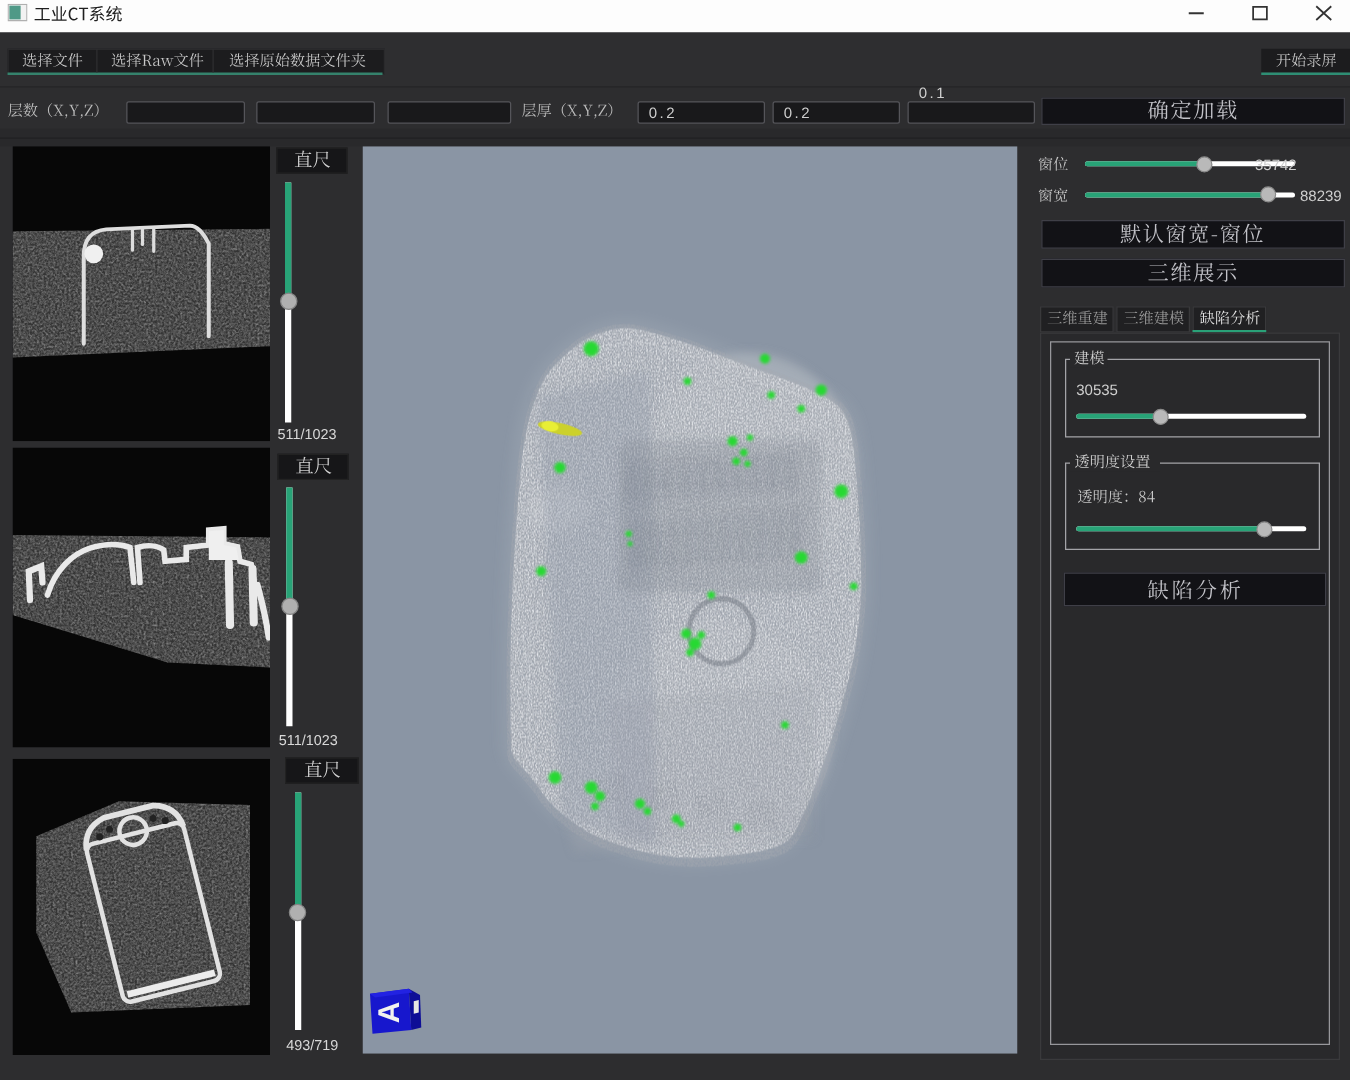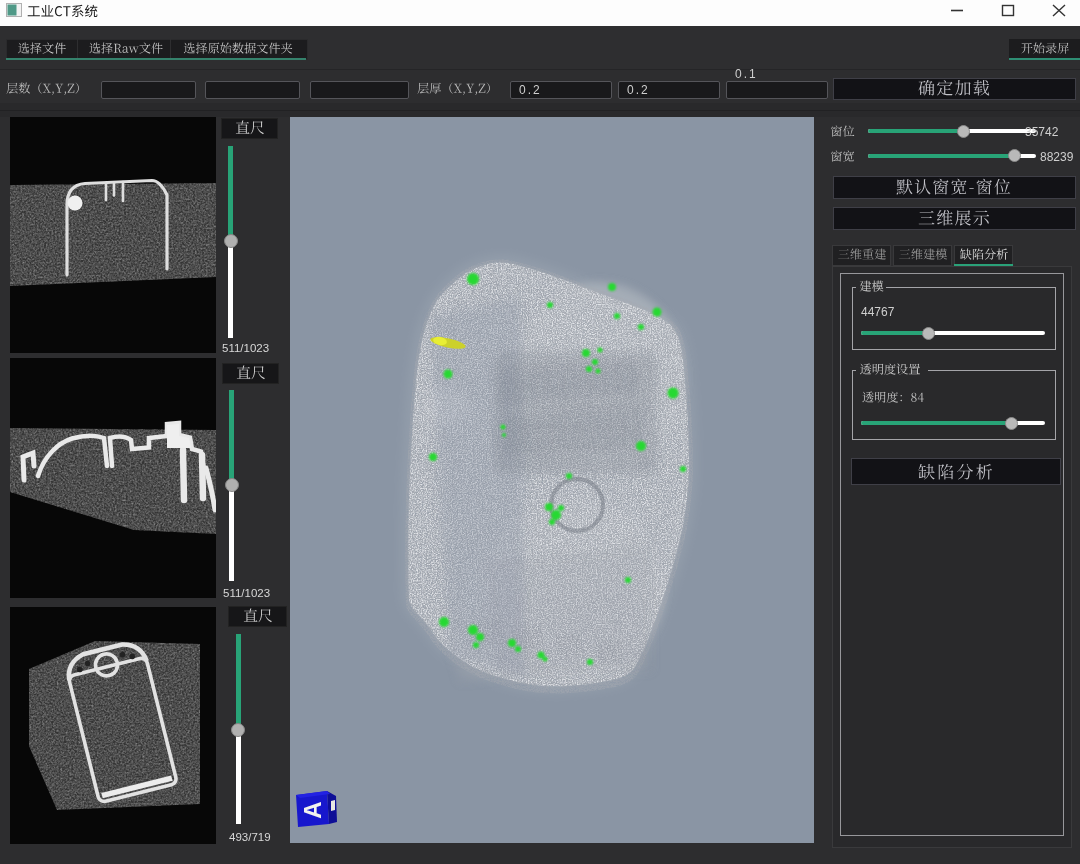--- a/index.html
+++ b/index.html
@@ -80,21 +80,21 @@
       </svg>
     </div>
 <div style="position:absolute;left:830.0px;top:125.0px;width:25px;height:15px">
       <svg width="25" height="14" viewBox="0 0 25.0 14.4" style="position:absolute;overflow:visible" class="TPOS">
         <path d="M4.9 3.4C5.3 3.4 5.4 3.4 5.5 3.3L4.6 2.6C4.0 3.1 2.1 4.3 1.0 4.8L1.1 5.0C2.4 4.6 4.0 3.9 4.9 3.4ZM7.4 2.8 7.3 3.0C8.5 3.4 10.1 4.3 10.8 5.0C11.8 5.2 11.6 3.3 7.4 2.8ZM5.4 0.4 5.3 0.5C5.7 0.8 6.1 1.4 6.2 1.8C7.1 2.4 7.8 0.7 5.4 0.4ZM6.2 5.9 5.2 5.6C4.8 6.6 4.0 7.9 3.2 8.6L3.4 8.8C4.0 8.3 4.6 7.7 5.1 7.1H7.6C7.4 7.6 7.1 8.1 6.7 8.5C6.2 8.3 5.6 8.1 4.9 7.9L4.8 8.1C5.3 8.3 5.8 8.6 6.2 8.9C5.5 9.5 4.7 10.1 3.6 10.5L3.8 10.7C4.9 10.3 5.9 9.8 6.7 9.2C7.1 9.6 7.5 10.0 7.7 10.2C8.3 10.6 8.6 9.7 7.2 8.8C7.7 8.3 8.2 7.8 8.5 7.2C8.8 7.2 8.9 7.1 9.0 7.0L8.2 6.3L7.7 6.7H5.4C5.5 6.5 5.7 6.3 5.8 6.1C6.1 6.1 6.2 6.0 6.2 5.9ZM2.8 10.8V5.5H9.7V10.8ZM2.0 4.8V12.0H2.2C2.6 12.0 2.8 11.8 2.8 11.8V11.2H9.7V11.9H9.9C10.2 11.9 10.5 11.7 10.5 11.6V5.6C10.8 5.6 10.9 5.5 11.0 5.4L10.1 4.7L9.7 5.2H5.6C5.9 4.8 6.3 4.4 6.5 4.0C6.8 4.0 7.0 3.9 7.0 3.8L5.7 3.4C5.6 3.9 5.3 4.7 5.2 5.2H3.0ZM2.0 1.3 1.8 1.3C1.9 2.1 1.5 2.8 1.0 3.0C0.8 3.2 0.6 3.4 0.7 3.6C0.9 3.9 1.3 3.9 1.6 3.7C1.9 3.5 2.2 3.1 2.2 2.4H10.6C10.5 2.7 10.4 3.2 10.3 3.4L10.4 3.5C10.8 3.3 11.3 2.8 11.6 2.5C11.8 2.5 12.0 2.5 12.0 2.4L11.1 1.5L10.6 2.0H2.2C2.1 1.8 2.1 1.6 2.0 1.3Z M19.0 0.5 18.9 0.6C19.4 1.2 20.0 2.2 20.1 3.0C20.9 3.7 21.7 1.7 19.0 0.5ZM17.5 4.6 17.3 4.7C18.2 6.2 18.5 8.6 18.6 9.8C19.3 10.8 20.3 8.1 17.5 4.6ZM23.2 2.6 22.6 3.4H16.3L16.4 3.7H23.9C24.1 3.7 24.2 3.7 24.3 3.5C23.9 3.1 23.2 2.6 23.2 2.6ZM15.8 4.0 15.3 3.8C15.8 3.0 16.2 2.1 16.6 1.2C16.8 1.2 17.0 1.1 17.0 0.9L15.7 0.5C15.1 2.9 13.9 5.4 12.8 6.9L13.0 7.0C13.6 6.4 14.1 5.8 14.7 5.0V12.0H14.8C15.1 12.0 15.5 11.8 15.5 11.7V4.2C15.7 4.2 15.8 4.1 15.8 4.0ZM23.5 10.1 22.8 10.9H20.7C21.6 9.0 22.5 6.7 22.9 5.0C23.2 5.0 23.4 4.9 23.4 4.7L22.0 4.4C21.7 6.3 21.1 8.9 20.5 10.9H15.9L16.1 11.2H24.2C24.4 11.2 24.6 11.2 24.6 11.0C24.1 10.6 23.5 10.1 23.5 10.1Z" fill="#c9c9c9"></path>
       </svg>
     </div>
 <div class="abs" style="left:868px;top:129px;width:168px;height:4px;background:#ffffff;border-radius:2px"></div>
 <div class="abs" style="left:868px;top:129px;width:95px;height:4px;background:#28a377;border-radius:2px"></div>
 <div class="abs" style="left:956.5px;top:124.5px;width:13px;height:13px;border-radius:7px;background:#b9b9b9;border:1px solid #8a8a8a;box-sizing:border-box"></div>
-<div class="num" style="left:1025px;top:125px;font-size:12px">35742</div>
+<div class="num" style="left:1004px;top:125px;font-size:12px">35742</div>
 <div style="position:absolute;left:830.0px;top:149.5px;width:25px;height:15px">
       <svg width="25" height="14" viewBox="0 0 25.0 14.4" style="position:absolute;overflow:visible" class="TPOS">
         <path d="M4.9 3.4C5.3 3.4 5.4 3.4 5.5 3.3L4.6 2.6C4.0 3.1 2.1 4.3 1.0 4.8L1.1 5.0C2.4 4.6 4.0 3.9 4.9 3.4ZM7.4 2.8 7.3 3.0C8.5 3.4 10.1 4.3 10.8 5.0C11.8 5.2 11.6 3.3 7.4 2.8ZM5.4 0.4 5.3 0.5C5.7 0.8 6.1 1.4 6.2 1.8C7.1 2.4 7.8 0.7 5.4 0.4ZM6.2 5.9 5.2 5.6C4.8 6.6 4.0 7.9 3.2 8.6L3.4 8.8C4.0 8.3 4.6 7.7 5.1 7.1H7.6C7.4 7.6 7.1 8.1 6.7 8.5C6.2 8.3 5.6 8.1 4.9 7.9L4.8 8.1C5.3 8.3 5.8 8.6 6.2 8.9C5.5 9.5 4.7 10.1 3.6 10.5L3.8 10.7C4.9 10.3 5.9 9.8 6.7 9.2C7.1 9.6 7.5 10.0 7.7 10.2C8.3 10.6 8.6 9.7 7.2 8.8C7.7 8.3 8.2 7.8 8.5 7.2C8.8 7.2 8.9 7.1 9.0 7.0L8.2 6.3L7.7 6.7H5.4C5.5 6.5 5.7 6.3 5.8 6.1C6.1 6.1 6.2 6.0 6.2 5.9ZM2.8 10.8V5.5H9.7V10.8ZM2.0 4.8V12.0H2.2C2.6 12.0 2.8 11.8 2.8 11.8V11.2H9.7V11.9H9.9C10.2 11.9 10.5 11.7 10.5 11.6V5.6C10.8 5.6 10.9 5.5 11.0 5.4L10.1 4.7L9.7 5.2H5.6C5.9 4.8 6.3 4.4 6.5 4.0C6.8 4.0 7.0 3.9 7.0 3.8L5.7 3.4C5.6 3.9 5.3 4.7 5.2 5.2H3.0ZM2.0 1.3 1.8 1.3C1.9 2.1 1.5 2.8 1.0 3.0C0.8 3.2 0.6 3.4 0.7 3.6C0.9 3.9 1.3 3.9 1.6 3.7C1.9 3.5 2.2 3.1 2.2 2.4H10.6C10.5 2.7 10.4 3.2 10.3 3.4L10.4 3.5C10.8 3.3 11.3 2.8 11.6 2.5C11.8 2.5 12.0 2.5 12.0 2.4L11.1 1.5L10.6 2.0H2.2C2.1 1.8 2.1 1.6 2.0 1.3Z M20.0 8.3 18.9 8.1V10.9C18.9 11.5 19.1 11.6 20.1 11.6H21.6C23.7 11.6 24.1 11.5 24.1 11.1C24.1 11.0 24.1 10.9 23.8 10.8L23.7 9.5H23.6C23.5 10.1 23.3 10.6 23.2 10.8C23.2 10.9 23.1 10.9 23.0 10.9C22.8 10.9 22.3 10.9 21.6 10.9H20.2C19.7 10.9 19.6 10.9 19.6 10.7V8.6C19.9 8.5 20.0 8.4 20.0 8.3ZM19.4 6.8 18.1 6.7C18.1 8.6 17.9 10.4 13.2 11.8L13.3 12.0C18.6 10.8 18.8 8.9 18.9 7.1C19.2 7.1 19.3 7.0 19.4 6.8ZM15.1 5.5V9.7H15.3C15.7 9.7 15.9 9.5 15.9 9.4V6.2H21.4V9.6H21.5C21.9 9.6 22.2 9.4 22.2 9.3V6.3C22.4 6.3 22.6 6.2 22.6 6.1L21.7 5.4L21.3 5.9H16.1ZM17.7 0.5 17.6 0.6C18.0 0.9 18.4 1.5 18.5 2.0C19.3 2.6 20.1 0.8 17.7 0.5ZM22.7 3.5 22.1 4.2H20.8V3.3C21.2 3.2 21.3 3.1 21.3 2.9L20.1 2.8V4.2H17.3V3.2C17.6 3.2 17.7 3.1 17.7 2.9L16.5 2.8V4.2H13.7L13.8 4.6H16.5V5.6H16.7C16.9 5.6 17.3 5.4 17.3 5.3V4.6H20.1V5.6H20.2C20.5 5.6 20.8 5.5 20.8 5.4V4.6H23.4C23.6 4.6 23.8 4.5 23.8 4.4C23.4 4.0 22.7 3.5 22.7 3.5ZM14.4 1.4H14.2C14.2 2.1 13.9 2.8 13.5 3.0C13.2 3.2 13.1 3.4 13.2 3.7C13.3 4.0 13.8 4.0 14.1 3.8C14.3 3.5 14.6 3.1 14.6 2.5H23.0C23.0 2.9 22.9 3.2 22.8 3.5L23.0 3.6C23.3 3.4 23.7 3.0 24.0 2.7C24.2 2.7 24.3 2.6 24.4 2.6L23.5 1.6L23.0 2.2H14.6C14.6 1.9 14.5 1.7 14.4 1.4Z" fill="#c9c9c9"></path>
       </svg>
     </div>
 <div class="abs" style="left:868px;top:153.5px;width:168px;height:4px;background:#ffffff;border-radius:2px"></div>
 <div class="abs" style="left:868px;top:153.5px;width:146px;height:4px;background:#28a377;border-radius:2px"></div>
 <div class="abs" style="left:1007.5px;top:149.0px;width:13px;height:13px;border-radius:7px;background:#b9b9b9;border:1px solid #8a8a8a;box-sizing:border-box"></div>
 <div class="num" style="left:1040px;top:150px;font-size:12px">88239</div>
 <div class="btn" style="left:833px;top:176px;width:243px;height:23px"></div>
@@ -130,21 +130,21 @@
 <div class="abs" style="left:954px;top:264px;width:59px;height:2px;background:#2aa178"></div>
 <div class="abs" style="left:832px;top:266px;width:240px;height:582px;background:#29292b;border:1px solid #3a3a3c;box-sizing:border-box"></div>
 <div class="abs" style="left:840px;top:273px;width:224px;height:563px;border:1px solid #97979b;box-sizing:border-box"></div>
 <div class="abs" style="left:852px;top:287px;width:204px;height:63px;border:1px solid #a4a4a8;box-sizing:border-box"></div>
 <div class="abs" style="left:856px;top:281px;width:30px;height:13px;background:#29292b"></div>
 <div style="position:absolute;left:859.0px;top:280.0px;width:25px;height:15px">
       <svg width="25" height="14" viewBox="0 0 25.0 14.4" style="position:absolute;overflow:visible" class="TPOS">
         <path d="M1.1 6.6 0.9 6.7C1.3 7.9 1.7 8.8 2.3 9.6C1.8 10.4 1.2 11.2 0.4 11.8L0.5 11.9C1.5 11.4 2.2 10.8 2.7 10.0C4.0 11.3 6.0 11.7 8.8 11.7C9.5 11.7 10.8 11.7 11.4 11.7C11.5 11.3 11.6 11.1 12.0 11.0V10.8C11.2 10.8 9.6 10.8 8.9 10.8C6.2 10.8 4.3 10.6 3.0 9.6C3.7 8.4 4.0 7.1 4.2 5.7C4.4 5.7 4.5 5.7 4.6 5.6L3.8 4.8L3.3 5.3H2.1C2.6 4.4 3.2 3.0 3.6 2.2C3.9 2.2 4.1 2.2 4.3 2.1L3.3 1.2L2.8 1.7H0.5L0.6 2.0H2.8C2.4 2.9 1.8 4.3 1.3 5.1C1.2 5.2 1.0 5.3 0.9 5.3L1.6 5.9L2.0 5.6H3.4C3.2 6.9 3.0 8.1 2.5 9.1C1.9 8.5 1.5 7.7 1.1 6.6ZM9.7 3.5H7.9V2.2H9.7ZM9.7 3.9V5.2H7.9V3.9ZM11.2 2.8 10.7 3.5H10.5V2.4C10.7 2.3 10.9 2.2 11.0 2.1L10.0 1.4L9.6 1.8H7.9V1.0C8.2 1.0 8.3 0.8 8.3 0.7L7.1 0.5V1.8H4.7L4.9 2.2H7.1V3.5H3.7L3.8 3.9H7.1V5.2H4.7L4.9 5.5H7.1V6.8H4.6L4.7 7.2H7.1V8.5H3.9L4.0 8.9H7.1V10.5H7.2C7.6 10.5 7.9 10.3 7.9 10.2V8.9H11.5C11.7 8.9 11.8 8.8 11.8 8.7C11.4 8.3 10.8 7.8 10.8 7.8L10.2 8.5H7.9V7.2H10.8C11.0 7.2 11.1 7.1 11.1 7.0C10.8 6.6 10.1 6.1 10.1 6.1L9.6 6.8H7.9V5.5H9.7V5.9H9.8C10.1 5.9 10.5 5.8 10.5 5.7V3.9H11.8C12.0 3.9 12.1 3.8 12.2 3.7C11.8 3.3 11.2 2.8 11.2 2.8Z M14.9 0.5V3.4H13.0L13.1 3.8H14.7C14.4 5.7 13.8 7.6 12.8 9.0L13.0 9.2C13.8 8.3 14.4 7.3 14.9 6.2V12.0H15.1C15.3 12.0 15.7 11.8 15.7 11.7V5.4C16.1 5.9 16.5 6.6 16.6 7.2C17.4 7.7 18.0 6.3 15.7 5.1V3.8H17.3C17.5 3.8 17.6 3.7 17.6 3.6C17.2 3.2 16.6 2.7 16.6 2.7L16.1 3.4H15.7V1.0C16.0 1.0 16.1 0.9 16.1 0.7ZM17.8 3.7V7.8H17.9C18.2 7.8 18.6 7.7 18.6 7.6V7.1H20.1C20.0 7.6 20.0 8.1 19.9 8.6H16.6L16.7 8.9H19.8C19.4 10.0 18.5 11.0 16.1 11.8L16.2 12.0C19.3 11.3 20.3 10.3 20.7 8.9H20.8C21.1 10.0 21.9 11.3 24.0 11.9C24.1 11.4 24.3 11.3 24.8 11.2L24.8 11.1C22.5 10.6 21.5 9.8 21.1 8.9H24.2C24.3 8.9 24.5 8.9 24.5 8.7C24.1 8.3 23.5 7.8 23.5 7.8L22.9 8.6H20.8C20.9 8.1 20.9 7.6 21.0 7.1H22.6V7.7H22.7C23.0 7.7 23.4 7.4 23.4 7.4V4.2C23.6 4.1 23.8 4.0 23.9 3.9L22.9 3.2L22.5 3.7H18.6L17.8 3.3ZM21.5 0.6V1.9H19.7V1.0C20.0 1.0 20.1 0.9 20.2 0.7L18.9 0.6V1.9H17.0L17.1 2.3H18.9V3.3H19.1C19.4 3.3 19.7 3.2 19.7 3.1V2.3H21.5V3.3H21.6C21.9 3.3 22.2 3.1 22.2 3.0V2.3H24.1C24.3 2.3 24.4 2.2 24.5 2.1C24.1 1.7 23.5 1.2 23.5 1.2L23.0 1.9H22.2V1.0C22.6 1.0 22.7 0.9 22.7 0.7ZM18.6 5.6H22.6V6.8H18.6ZM18.6 5.2V4.0H22.6V5.2Z" fill="#d2d2d2"></path>
       </svg>
     </div>
-<div class="num" style="left:861px;top:305px;font-size:12px">44767</div>
+<div class="num" style="left:861px;top:305px;font-size:12px">30535</div>
 <div class="abs" style="left:861px;top:331px;width:184px;height:4px;background:#ffffff;border-radius:2px"></div>
 <div class="abs" style="left:861px;top:331px;width:67px;height:4px;background:#28a377;border-radius:2px"></div>
 <div class="abs" style="left:921.5px;top:326.5px;width:13px;height:13px;border-radius:7px;background:#b9b9b9;border:1px solid #8a8a8a;box-sizing:border-box"></div>
 <div class="abs" style="left:852px;top:370px;width:204px;height:70px;border:1px solid #a4a4a8;box-sizing:border-box"></div>
 <div class="abs" style="left:856px;top:364px;width:72px;height:13px;background:#29292b"></div>
 <div style="position:absolute;left:859.0px;top:363.0px;width:62px;height:15px">
       <svg width="62" height="14" viewBox="0 0 62.5 14.4" style="position:absolute;overflow:visible" class="TPOS">
         <path d="M1.2 0.7 1.0 0.8C1.6 1.5 2.2 2.6 2.4 3.4C3.3 4.0 3.9 2.2 1.2 0.7ZM8.4 7.3C8.2 7.3 8.0 7.4 7.8 7.5L8.7 8.2L9.1 7.8H10.2C10.1 8.7 9.9 9.3 9.7 9.4C9.6 9.5 9.5 9.5 9.2 9.5C9.0 9.5 8.2 9.4 7.8 9.4L7.7 9.6C8.2 9.7 8.6 9.8 8.8 9.9C8.9 10.0 9.0 10.2 9.0 10.4C9.4 10.4 9.8 10.3 10.1 10.2C10.5 9.8 10.8 9.1 10.9 7.9C11.2 7.9 11.3 7.8 11.4 7.7L10.5 7.0L10.1 7.4H9.1L9.5 6.5C9.7 6.5 9.9 6.4 10.0 6.3L9.1 5.5L8.7 6.0H4.6L4.7 6.4H6.3C6.1 7.9 5.4 9.1 4.0 10.0L4.1 10.2C5.9 9.4 6.8 8.2 7.1 6.4H8.7ZM8.0 5.5V3.4H8.1C8.8 4.7 10.0 5.7 11.4 6.2C11.4 5.9 11.7 5.6 12.0 5.6L12.0 5.4C10.7 5.1 9.2 4.4 8.4 3.4H11.6C11.8 3.4 11.9 3.4 11.9 3.2C11.5 2.8 10.8 2.3 10.8 2.3L10.3 3.1H8.0V1.8C8.8 1.6 9.6 1.5 10.2 1.4C10.5 1.5 10.7 1.5 10.9 1.4L10.0 0.5C8.7 1.0 6.1 1.6 4.1 1.8L4.2 2.1C5.1 2.0 6.2 1.9 7.2 1.8V3.1H3.6L3.7 3.4H6.4C5.7 4.5 4.7 5.4 3.5 6.1L3.6 6.3C5.1 5.7 6.3 4.8 7.2 3.7V5.7H7.3C7.7 5.7 8.0 5.5 8.0 5.5ZM2.2 9.5C1.7 9.9 1.0 10.6 0.4 10.9L1.2 11.8C1.2 11.8 1.3 11.7 1.2 11.6C1.6 11.0 2.3 10.2 2.6 9.8C2.7 9.6 2.8 9.6 3.0 9.8C4.0 11.3 5.1 11.6 7.7 11.6C9.1 11.6 10.2 11.6 11.4 11.6C11.5 11.3 11.7 11.0 12.1 10.9V10.8C10.6 10.8 9.4 10.8 8.0 10.8C5.4 10.8 4.2 10.7 3.1 9.4C3.1 9.4 3.1 9.3 3.0 9.3V5.3C3.3 5.2 3.5 5.1 3.6 5.1L2.5 4.2L2.1 4.8H0.6L0.6 5.2H2.2Z M23.0 1.7V4.2H19.8V1.7ZM18.9 1.3V5.3C18.9 7.9 18.5 10.1 16.3 11.8L16.4 12.0C18.5 10.8 19.3 9.2 19.6 7.5H23.0V10.7C23.0 10.9 22.9 10.9 22.6 10.9C22.3 10.9 20.8 10.8 20.8 10.8V11.0C21.4 11.1 21.8 11.2 22.0 11.4C22.2 11.5 22.3 11.7 22.4 12.0C23.6 11.8 23.8 11.4 23.8 10.8V1.8C24.0 1.8 24.2 1.7 24.3 1.6L23.2 0.8L22.8 1.3H19.9L18.9 0.9ZM23.0 4.5V7.1H19.6C19.7 6.5 19.8 5.9 19.8 5.3V4.5ZM14.3 1.9H16.6V4.7H14.3ZM13.5 1.5V9.8H13.6C14.0 9.8 14.3 9.6 14.3 9.6V8.3H16.6V9.3H16.8C17.0 9.3 17.4 9.1 17.4 9.0V2.1C17.7 2.0 17.9 1.9 18.0 1.8L17.0 1.0L16.5 1.5H14.4L13.5 1.1ZM14.3 5.1H16.6V8.0H14.3Z M30.6 0.4 30.5 0.4C30.9 0.8 31.4 1.5 31.6 2.0C32.5 2.5 33.1 0.8 30.6 0.4ZM35.8 1.4 35.2 2.2H27.7L26.8 1.7V5.3C26.8 7.5 26.6 9.9 25.4 11.9L25.6 12.0C27.4 10.1 27.6 7.4 27.6 5.3V2.5H36.6C36.8 2.5 36.9 2.4 36.9 2.3C36.5 1.9 35.8 1.4 35.8 1.4ZM33.9 7.6H28.5L28.6 8.0H29.6C30.0 8.9 30.6 9.6 31.4 10.1C30.1 10.9 28.5 11.4 26.8 11.8L26.8 12.0C28.8 11.7 30.5 11.2 31.9 10.5C33.1 11.2 34.6 11.7 36.4 12.0C36.5 11.6 36.7 11.3 37.1 11.2V11.1C35.4 10.9 33.8 10.7 32.6 10.1C33.5 9.6 34.2 8.9 34.8 8.1C35.1 8.1 35.2 8.0 35.3 7.9L34.5 7.1ZM33.8 8.0C33.3 8.7 32.7 9.3 31.9 9.8C31.1 9.3 30.4 8.7 29.9 8.0ZM31.0 3.0 29.8 2.9V4.2H27.9L27.9 4.6H29.8V7.2H29.9C30.2 7.2 30.6 7.0 30.6 6.9V6.5H33.2V7.0H33.4C33.7 7.0 34.0 6.9 34.0 6.8V4.6H36.3C36.5 4.6 36.6 4.5 36.6 4.4C36.3 4.0 35.6 3.5 35.6 3.5L35.1 4.2H34.0V3.3C34.4 3.3 34.5 3.2 34.5 3.0L33.2 2.9V4.2H30.6V3.3C30.9 3.3 31.0 3.2 31.0 3.0ZM33.2 4.6V6.1H30.6V4.6Z M38.9 0.6 38.8 0.7C39.4 1.3 40.2 2.2 40.4 3.0C41.4 3.5 41.9 1.7 38.9 0.6ZM40.4 4.4C40.6 4.3 40.8 4.2 40.9 4.1L40.1 3.4L39.6 3.9H38.0L38.1 4.3H39.6V9.8C39.6 10.0 39.6 10.1 39.2 10.3L39.7 11.3C39.8 11.2 40.0 11.1 40.0 10.9C41.1 9.9 42.0 9.0 42.5 8.5L42.4 8.4C41.7 8.8 41.0 9.3 40.4 9.7ZM43.1 1.2V2.4C43.1 3.5 42.9 4.8 41.3 5.9L41.4 6.0C43.7 5.1 43.9 3.5 43.9 2.4V1.7H46.5V4.6C46.5 5.2 46.6 5.4 47.3 5.4H48.0C49.2 5.4 49.5 5.2 49.5 4.9C49.5 4.7 49.4 4.6 49.2 4.5L49.1 4.5H49.0C49.0 4.6 48.9 4.6 48.8 4.6C48.8 4.6 48.7 4.6 48.6 4.6C48.5 4.6 48.3 4.6 48.1 4.6H47.5C47.3 4.6 47.3 4.5 47.3 4.4V1.8C47.5 1.8 47.6 1.7 47.7 1.7L46.8 0.9L46.4 1.3H44.1L43.1 0.9ZM44.7 9.7C43.6 10.6 42.3 11.3 40.6 11.8L40.8 12.0C42.5 11.6 44.0 10.9 45.1 10.1C46.1 11.0 47.4 11.5 48.9 11.9C49.0 11.5 49.3 11.3 49.7 11.2L49.7 11.1C48.2 10.8 46.9 10.3 45.8 9.7C46.8 8.8 47.5 7.8 48.1 6.5C48.4 6.5 48.5 6.5 48.6 6.4L47.7 5.5L47.2 6.1H42.0L42.1 6.4H42.8C43.2 7.8 43.9 8.9 44.7 9.7ZM45.2 9.3C44.3 8.6 43.5 7.6 43.1 6.4H47.2C46.7 7.5 46.1 8.5 45.2 9.3Z M52.7 3.8V3.4H60.0V3.9H60.1C60.3 3.9 60.5 3.8 60.6 3.8L60.1 4.4H56.5L56.6 4.1C56.8 4.0 57.0 3.9 57.0 3.8L55.7 3.6L55.6 4.4H50.7L50.9 4.8H55.5L55.4 5.7H53.7L52.8 5.3V11.1H50.5L50.6 11.5H61.7C61.9 11.5 62.0 11.4 62.0 11.3C61.6 10.9 60.9 10.4 60.9 10.4L60.3 11.1H60.0V6.1C60.2 6.1 60.4 6.0 60.5 5.9L59.4 5.1L59.0 5.7H55.9L56.3 4.8H61.5C61.7 4.8 61.8 4.7 61.9 4.5C61.5 4.2 60.9 3.8 60.8 3.7L60.8 3.6V1.7C61.0 1.6 61.3 1.5 61.3 1.4L60.3 0.7L59.9 1.2H52.8L51.9 0.8V4.0H52.0C52.4 4.0 52.7 3.8 52.7 3.8ZM53.6 11.1V10.1H59.1V11.1ZM53.6 9.7V8.8H59.1V9.7ZM53.6 8.4V7.4H59.1V8.4ZM53.6 7.1V6.0H59.1V7.1ZM57.3 1.5V3.0H55.4V1.5ZM58.0 1.5H60.0V3.0H58.0ZM54.6 1.5V3.0H52.7V1.5Z" fill="#d2d2d2"></path>
       </svg>
     </div>

